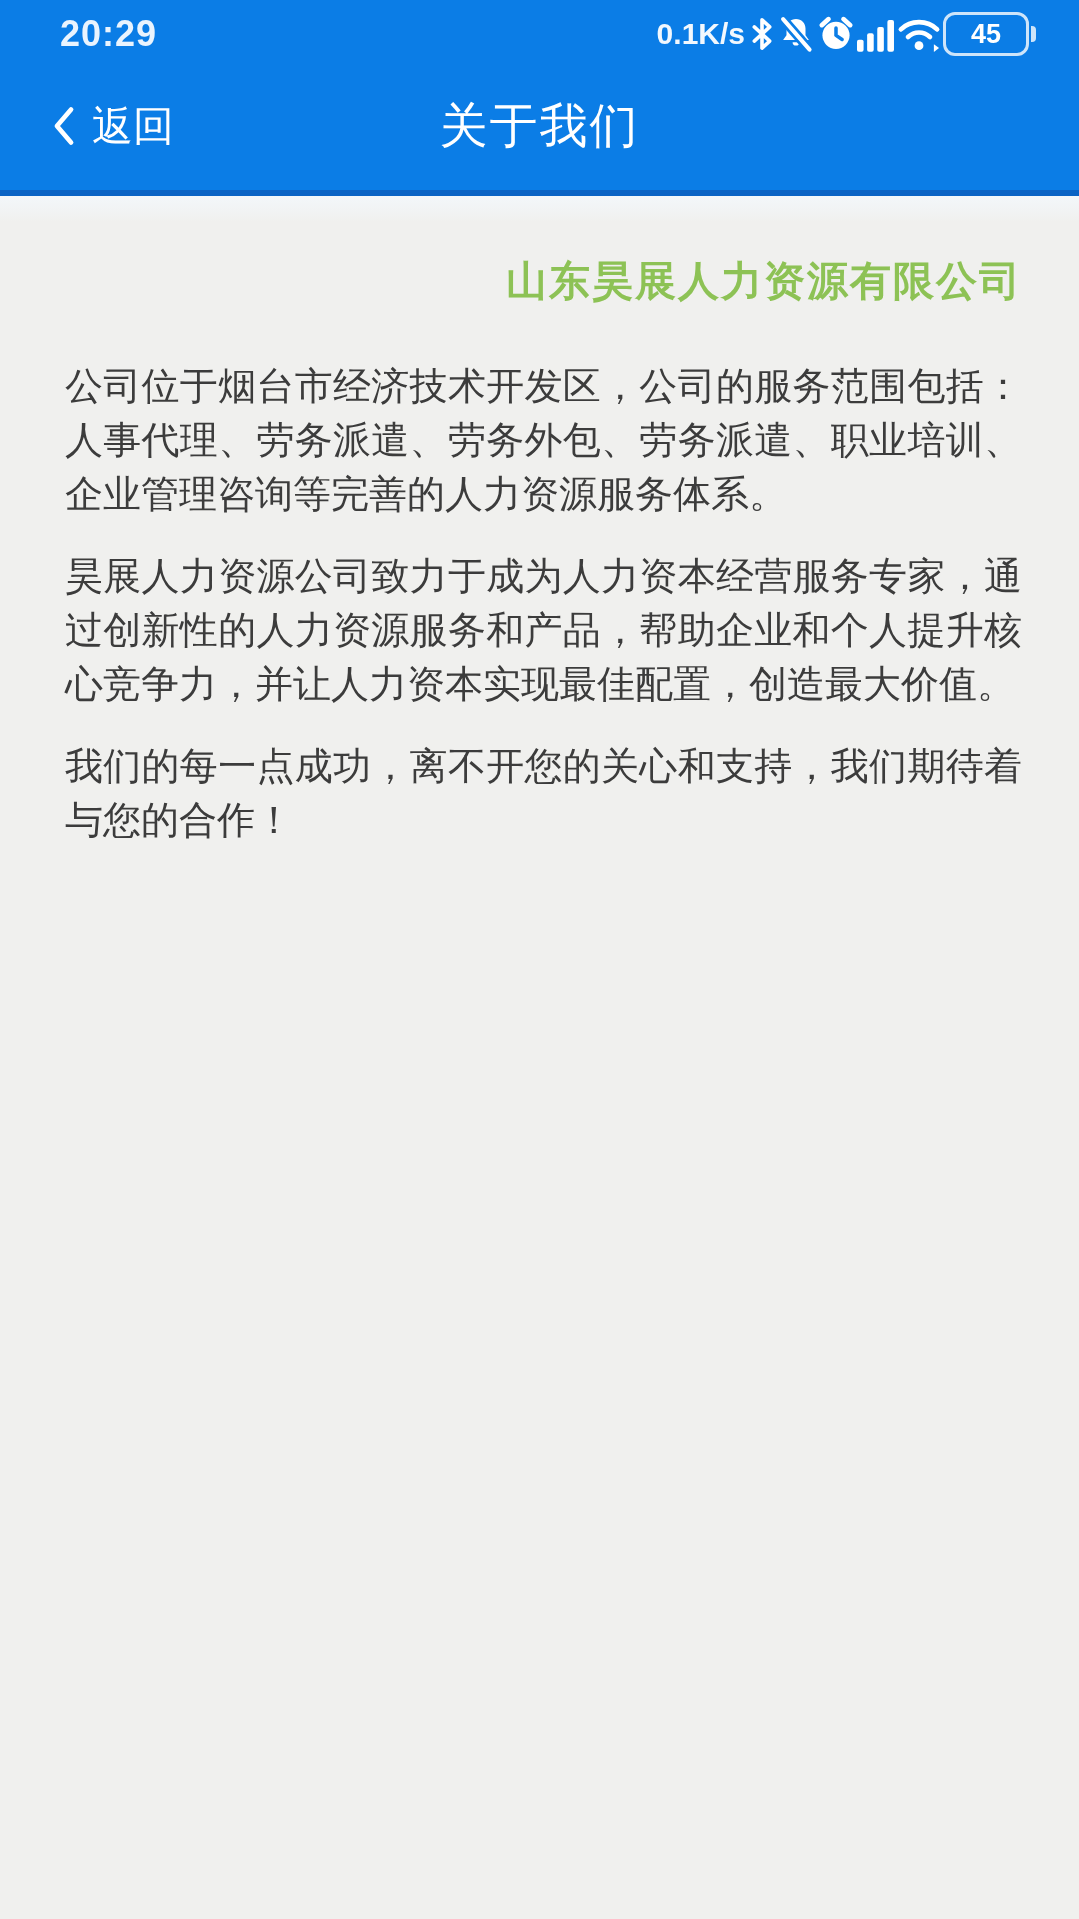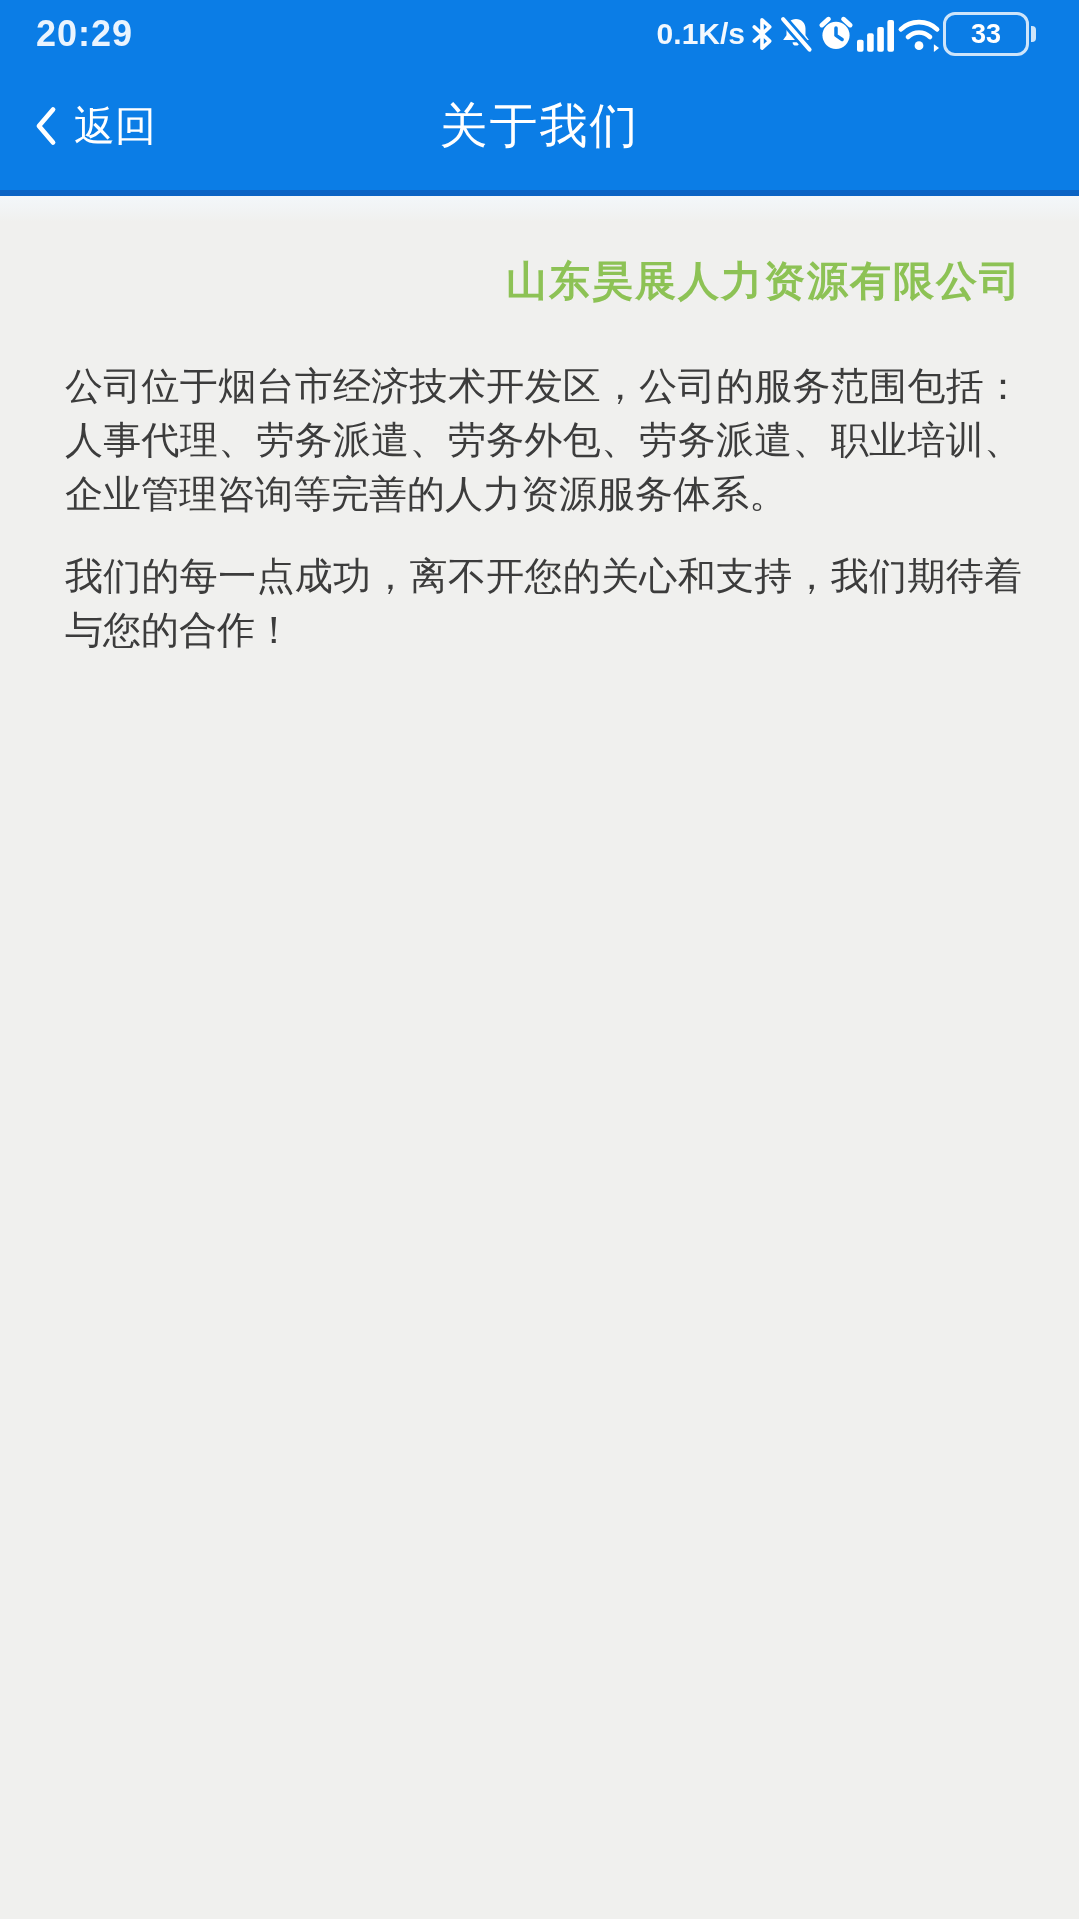--- a/index.html
+++ b/index.html
@@ -19,20 +19,21 @@
   .app-header{
     background:#0b7de6;
     color:#fff;
   }
   .status-bar{
     height:62px;
     display:flex;
     align-items:center;
     padding:6px 42px 0 36px;
     box-sizing:border-box;
+    margin-left:24px;
   }
   .status-time{
     font-size:36px;
     font-weight:bold;
     letter-spacing:1px;
     color:#eaf4fe;
   }
   .status-right{
     margin-left:auto;
     display:flex;
@@ -78,21 +79,21 @@
   .nav-bar{
     position:relative;
     height:128px;
     display:flex;
     align-items:center;
   }
   .back-button{
     display:flex;
     align-items:center;
     gap:16px;
-    padding-left:34px;
+    padding-left:52px;
     cursor:pointer;
   }
   .back-label{
     font-size:41px;
     color:#fff;
   }
   .nav-title{
     position:absolute;
     left:50%;
     top:50%;
@@ -172,37 +173,38 @@
         </svg>
 
         <svg class="sicon" width="44" height="38" viewBox="0 0 34 29">
           <path d="M3 11C10.5 3.5 23.5 3.5 31 11" fill="none" stroke="#fff" stroke-width="3.6" stroke-linecap="round"></path>
           <path d="M8.5 16.8c4.8-4.6 12.2-4.6 17 0" fill="none" stroke="#fff" stroke-width="3.6" stroke-linecap="round"></path>
           <circle cx="17" cy="23.5" r="3.4" fill="#fff"></circle>
           <path d="M28.5 22.5v6l4-3.2z" fill="#fff"></path>
         </svg>
 
         <div class="battery">
-          <span class="battery-num">33</span>
+          <span class="battery-num">45</span>
         </div>
       </div>
     </div>
 
     <div class="nav-bar">
       <div class="back-button">
         <svg width="24" height="40" viewBox="0 0 20 34">
           <polyline points="16,3 4,17 16,31" fill="none" stroke="#fff" stroke-width="4" stroke-linecap="round" stroke-linejoin="round"></polyline>
         </svg>
         <span class="back-label">返回</span>
       </div>
       <div class="nav-title">关于我们</div>
     </div>
 
     <div class="header-edge"></div>
   </header>
 
   <main class="content">
     <h1 class="company-name">山东昊展人力资源有限公司</h1>
     <p class="para">公司位于烟台市经济技术开发区，公司的服务范围包括：人事代理、劳务派遣、劳务外包、劳务派遣、职业培训、企业管理咨询等完善的人力资源服务体系。</p>
+    <p class="para">昊展人力资源公司致力于成为人力资本经营服务专家，通过创新性的人力资源服务和产品，帮助企业和个人提升核心竞争力，并让人力资本实现最佳配置，创造最大价值。</p>
     <p class="para">我们的每一点成功，离不开您的关心和支持，我们期待着与您的合作！</p>
   </main>
 
 </div>
 
 </body></html>

